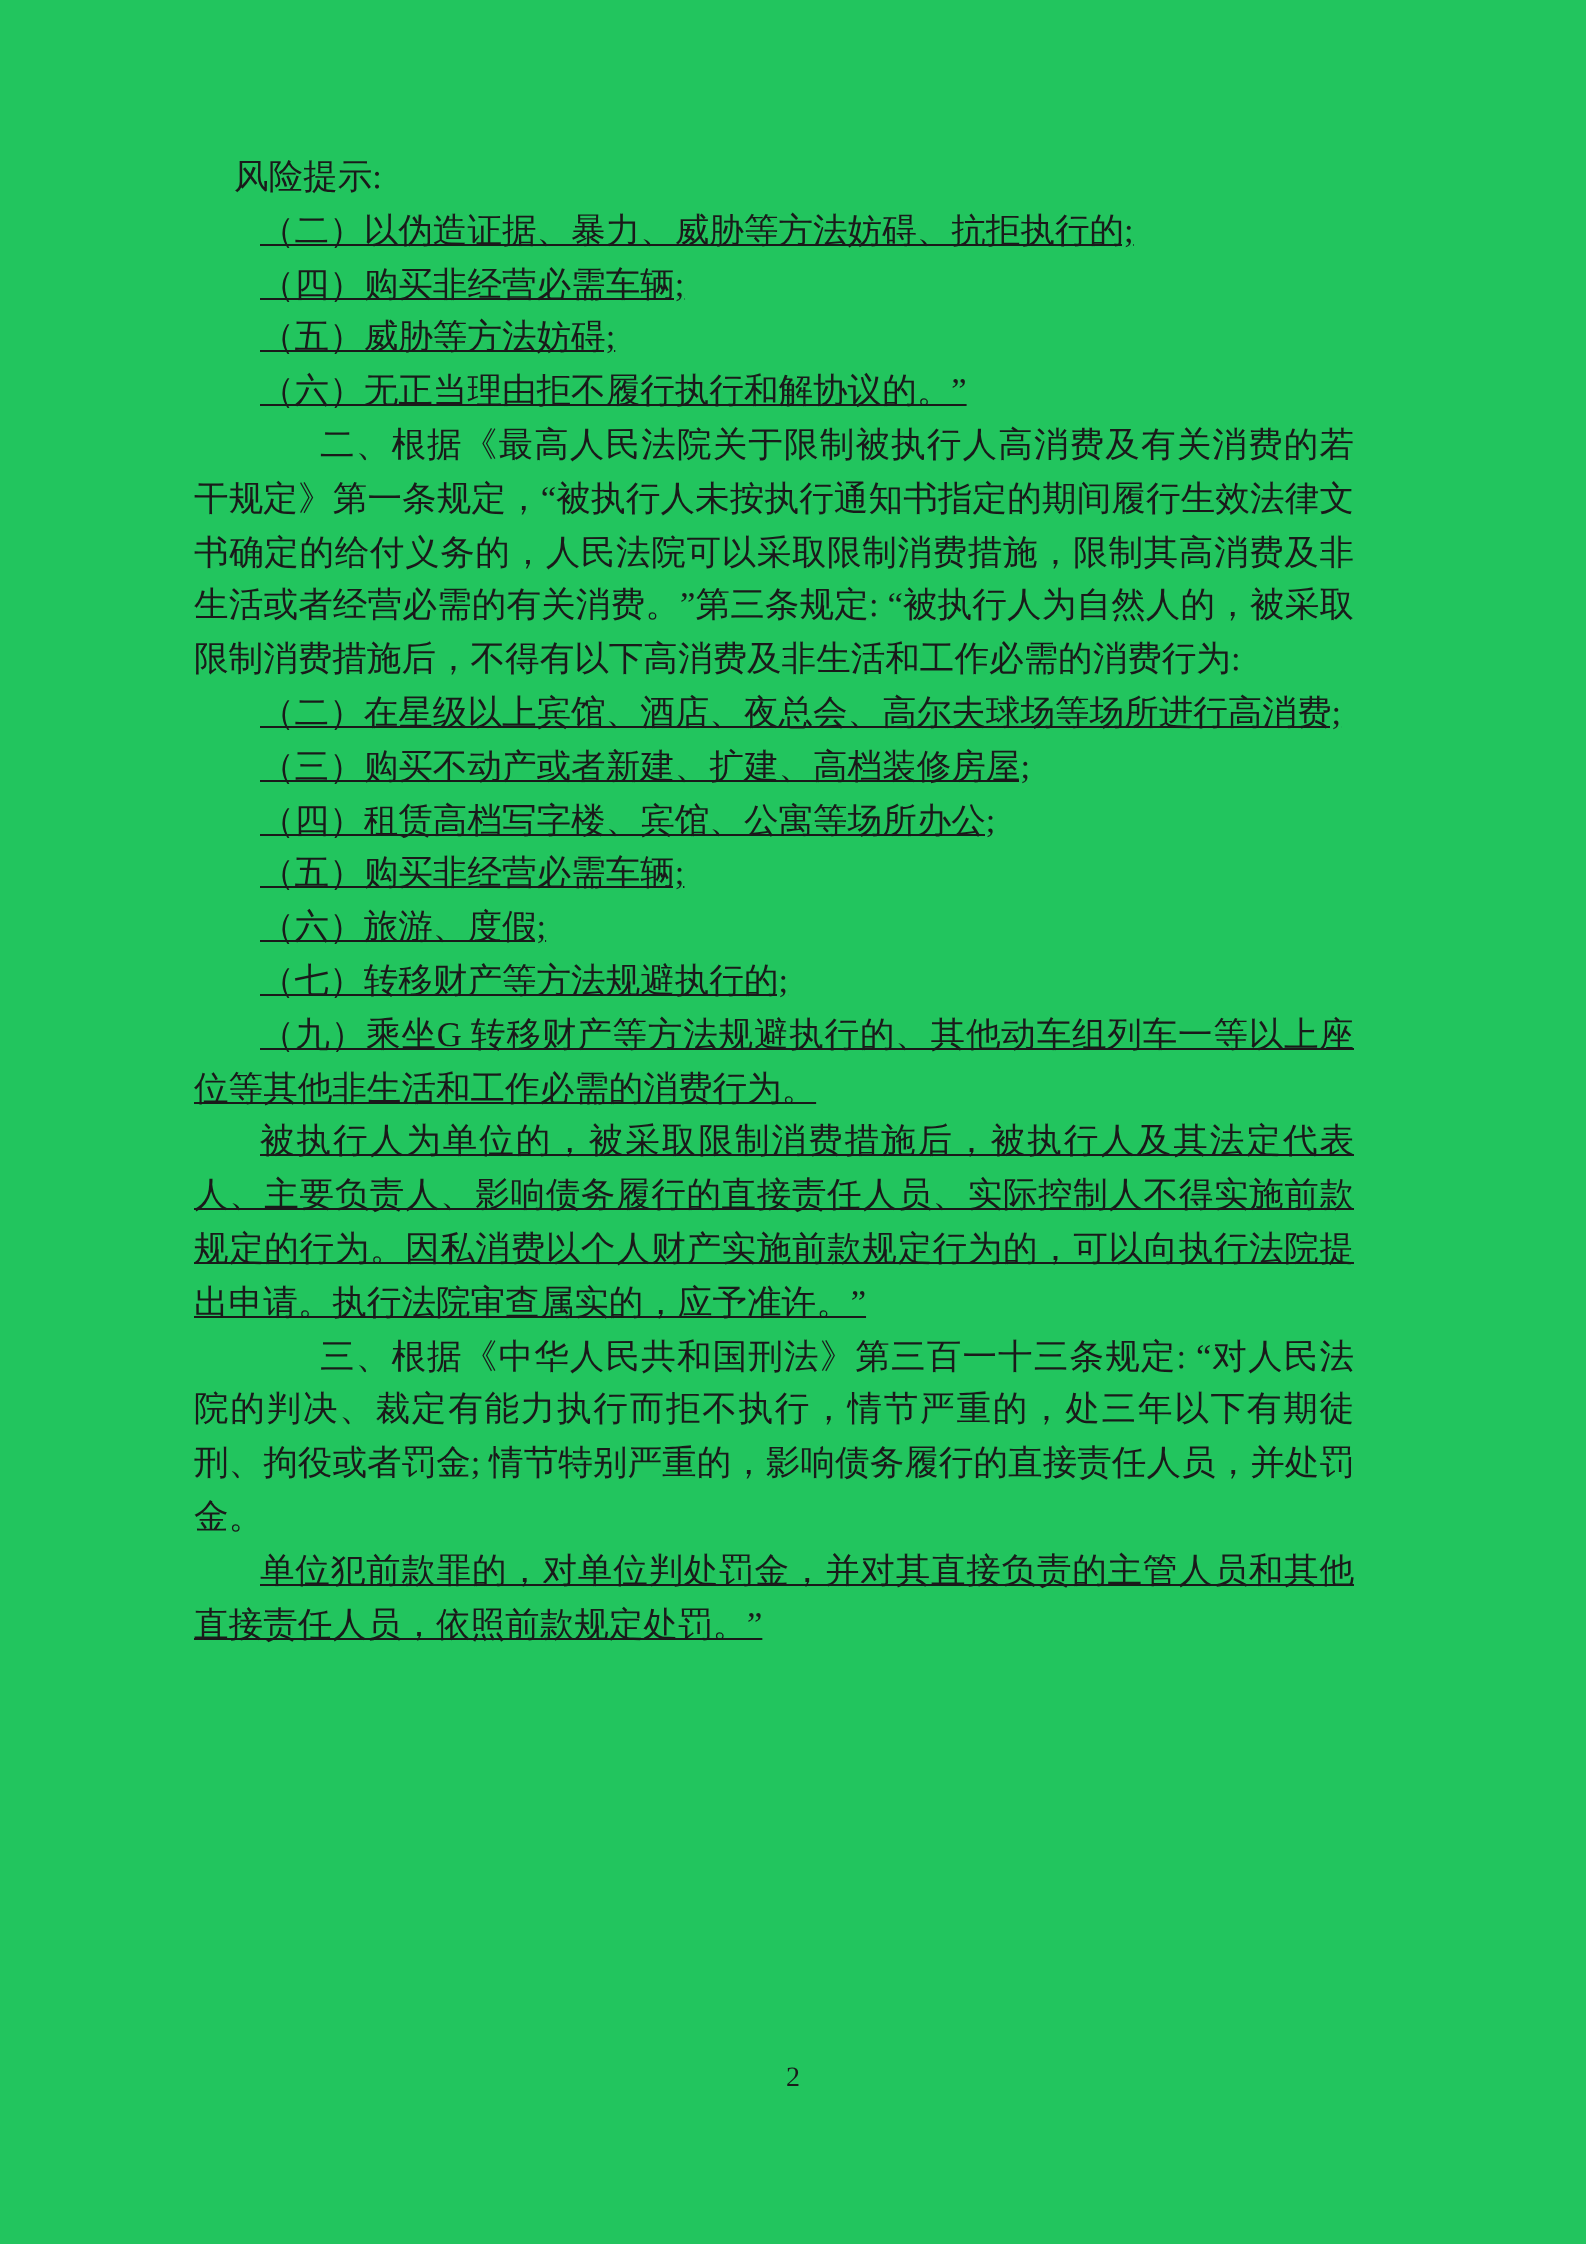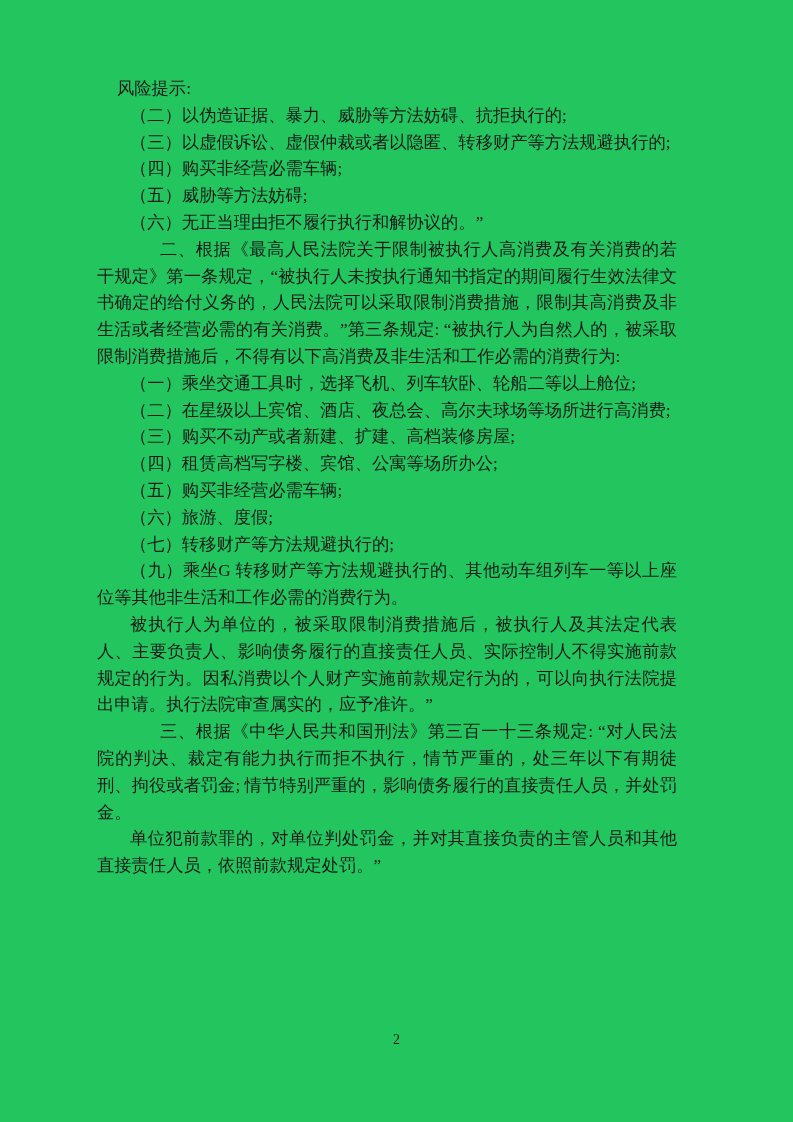--- a/index.html
+++ b/index.html
@@ -31,44 +31,43 @@
       padding: 0;
     }
     .heading {
       text-indent: 20px;
     }
     .p-num {
       text-indent: 63px;
     }
     .p-item {
       text-indent: 33px;
+      text-decoration: underline;
     }
     .page-number {
       position: absolute;
       left: 0;
       top: 1032px;
       width: 100%;
       text-align: center;
       font-size: 14px;
       color: #1a1a1a;
     }
   </style>
 </head>
 <body>
 
 <div class="page">
   <div class="content">
     <p class="heading">风险提示:</p>
     <p class="p-item">（二）以伪造证据、暴力、威胁等方法妨碍、抗拒执行的;</p>
-    <p class="p-item">（三）以虚假诉讼、虚假仲裁或者以隐匿、转移财产等方法规避执行的;</p>
     <p class="p-item">（四）购买非经营必需车辆;</p>
     <p class="p-item">（五）威胁等方法妨碍;</p>
     <p class="p-item">（六）无正当理由拒不履行执行和解协议的。”</p>
     <p class="p-num">二、根据《最高人民法院关于限制被执行人高消费及有关消费的若干规定》第一条规定，“被执行人未按执行通知书指定的期间履行生效法律文书确定的给付义务的，人民法院可以采取限制消费措施，限制其高消费及非生活或者经营必需的有关消费。”第三条规定: “被执行人为自然人的，被采取限制消费措施后，不得有以下高消费及非生活和工作必需的消费行为:</p>
-    <p class="p-item">（一）乘坐交通工具时，选择飞机、列车软卧、轮船二等以上舱位;</p>
     <p class="p-item">（二）在星级以上宾馆、酒店、夜总会、高尔夫球场等场所进行高消费;</p>
     <p class="p-item">（三）购买不动产或者新建、扩建、高档装修房屋;</p>
     <p class="p-item">（四）租赁高档写字楼、宾馆、公寓等场所办公;</p>
     <p class="p-item">（五）购买非经营必需车辆;</p>
     <p class="p-item">（六）旅游、度假;</p>
     <p class="p-item">（七）转移财产等方法规避执行的;</p>
     <p class="p-item">（九）乘坐G 转移财产等方法规避执行的、其他动车组列车一等以上座位等其他非生活和工作必需的消费行为。</p>
     <p class="p-item">被执行人为单位的，被采取限制消费措施后，被执行人及其法定代表人、主要负责人、影响债务履行的直接责任人员、实际控制人不得实施前款规定的行为。因私消费以个人财产实施前款规定行为的，可以向执行法院提出申请。执行法院审查属实的，应予准许。”</p>
     <p class="p-num">三、根据《中华人民共和国刑法》第三百一十三条规定: “对人民法院的判决、裁定有能力执行而拒不执行，情节严重的，处三年以下有期徒刑、拘役或者罚金; 情节特别严重的，影响债务履行的直接责任人员，并处罚金。</p>
     <p class="p-item">单位犯前款罪的，对单位判处罚金，并对其直接负责的主管人员和其他直接责任人员，依照前款规定处罚。”</p>

